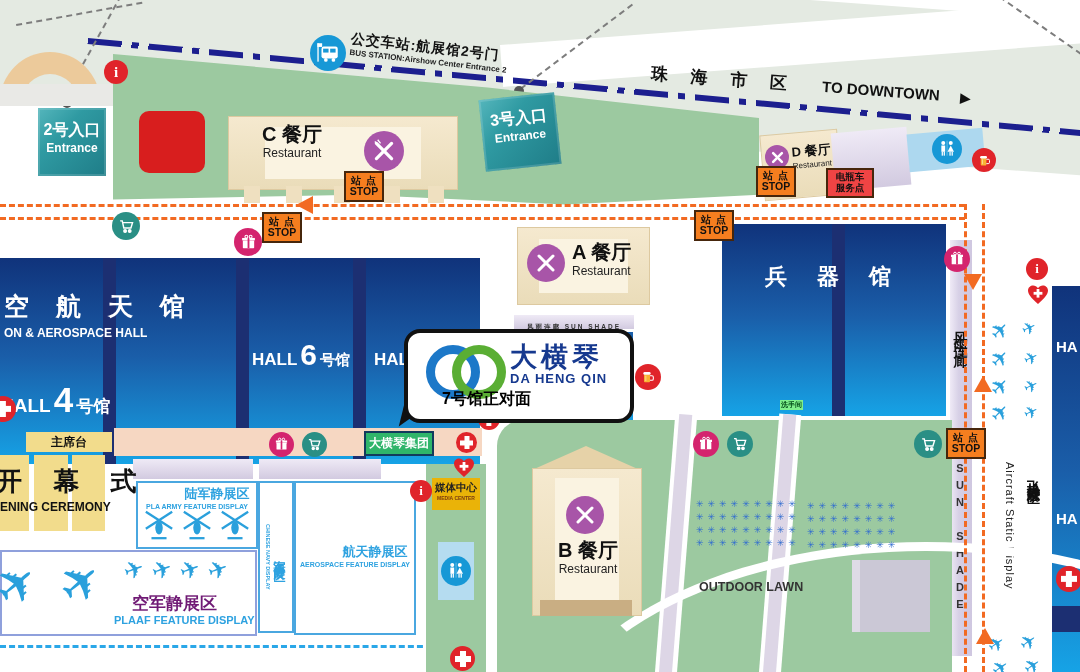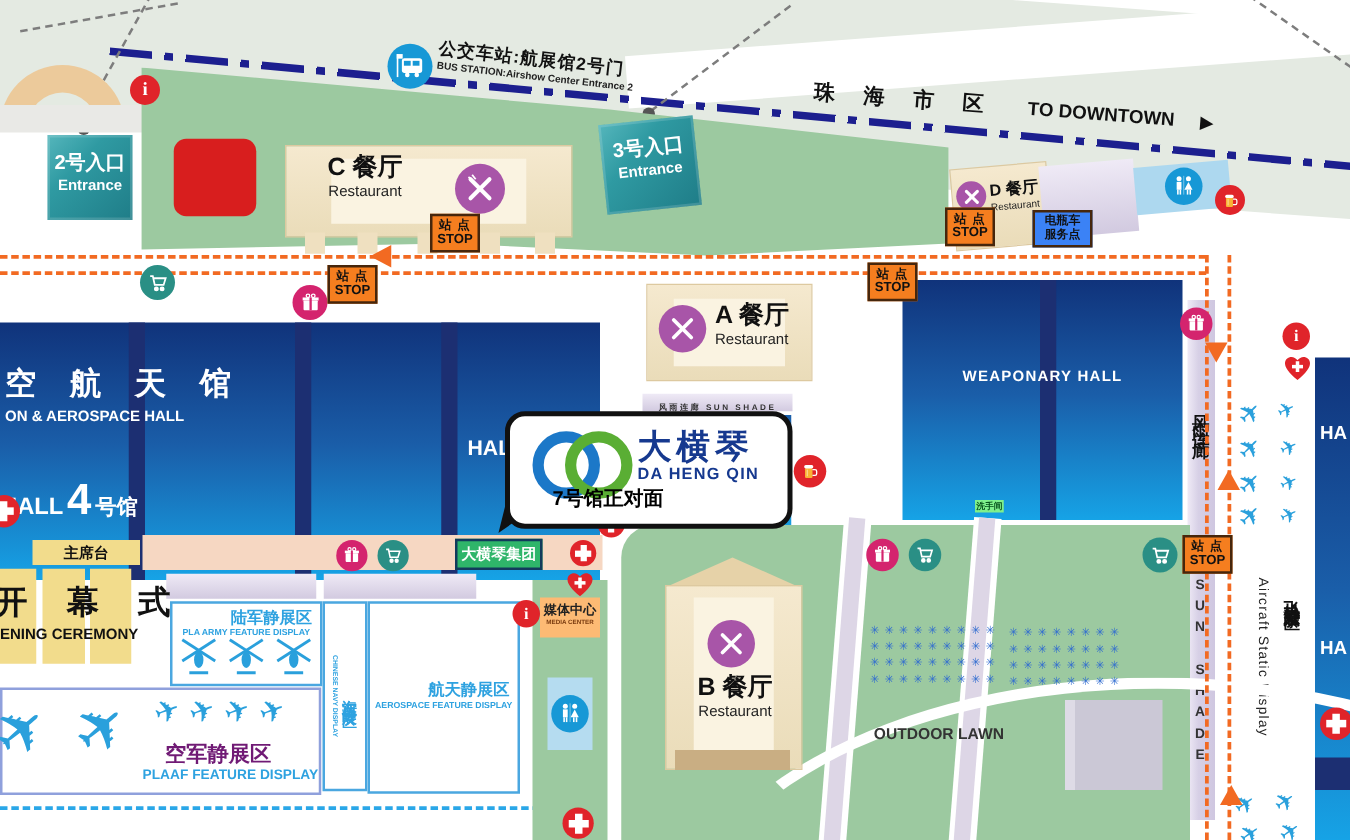--- a/index.html
+++ b/index.html
@@ -46,21 +46,21 @@
   .bluec{background:#1798d6;}
   .info-i{color:#fff;font-weight:bold;font-family:"Liberation Serif","DejaVu Serif",serif;font-size:15px;}
   .med{position:absolute;border-radius:50%;background:#e0242a;z-index:45;}
   .med::before,.med::after{content:"";position:absolute;background:#fff;}
   .med::before{left:50%;top:18%;width:24%;height:64%;transform:translateX(-50%);}
   .med::after{top:50%;left:18%;height:24%;width:64%;transform:translateY(-50%);}
   
   .stop{position:absolute;width:36px;background:#f57e1f;border:2px solid #46260c;color:#111;
         font-weight:bold;text-align:center;line-height:1.1;font-size:10px;padding:2px 0;z-index:50;letter-spacing:1px;}
   .stop .en{letter-spacing:0;display:block;font-size:10.5px;}
-  .ev{position:absolute;width:44px;background:#3b82f6;border:2px solid #46260c;color:#111;
+  .ev{position:absolute;width:44px;background:#ef4444;border:2px solid #46260c;color:#111;
       font-weight:bold;text-align:center;line-height:1.15;font-size:9.5px;padding:2px 0;z-index:50;}
   
   .odash-h{position:absolute;height:0;border-top:3px dashed #f26a22;z-index:30;}
   .odash-v{position:absolute;width:0;border-left:3px dashed #f26a22;z-index:30;}
   .arrow-left{position:absolute;width:0;height:0;border-right:17px solid #f26a22;
               border-top:9px solid transparent;border-bottom:9px solid transparent;z-index:31;}
   .arrow-down{position:absolute;width:0;height:0;border-top:16px solid #f26a22;
               border-left:9px solid transparent;border-right:9px solid transparent;z-index:31;}
   .arrow-up{position:absolute;width:0;height:0;border-bottom:16px solid #f26a22;
             border-left:9px solid transparent;border-right:9px solid transparent;z-index:31;}
@@ -226,20 +226,23 @@
 
   <div class="hallblue" style="left:0;top:224px;width:480px;height:206px;margin-top:34px;">
     <div class="divider" style="left:103px;"></div>
     <div class="divider" style="left:236px;"></div>
     <div class="divider" style="left:353px;"></div>
     <div class="hallhead" style="left:4px;top:32px;font-size:25px;letter-spacing:10px;">空 航 天 馆</div>
     <div class="hallhead" style="left:4px;top:68px;font-size:12px;">ON &amp; AEROSPACE HALL</div>
     <div class="hall-label big" style="left:0;width:103px;top:122px;">
       <span class="hw">HALL</span><span class="hn">4</span><span class="hs">号馆</span>
     </div>
+    <div class="hall-label" style="left:249px;width:104px;top:80px;">
+      <span class="hw">HALL</span><span class="hn">6</span><span class="hs">号馆</span>
+    </div>
     <div class="hall-label" style="left:366px;width:114px;top:80px;">
       <span class="hw">HALL</span><span class="hn">7</span><span class="hs">号馆</span>
     </div>
   </div>
 
   <div class="hallblue" style="left:515px;top:332px;width:118px;height:98px;background:linear-gradient(180deg,#1a5ea9,#16a3e6);"></div>
 
   <div class="bldg" style="left:517px;top:227px;width:131px;height:76px;">
       <div class="inner"></div>
     </div>
@@ -255,21 +258,21 @@
     <span class="zh">A 餐厅</span>
     <span class="en">Restaurant</span>
   </div>
 
   <div class="pstrip-h" style="left:514px;top:315px;width:120px;height:14px;text-align:center;">
     <span style="font-size:6.5px;font-weight:bold;color:#333;letter-spacing:2px;line-height:14px;">风雨连廊  SUN SHADE</span>
   </div>
 
   <div class="hallblue" style="left:722px;top:224px;width:224px;height:192px;">
     <div class="divider" style="left:110px;"></div>
-    <div class="hallhead" style="left:0;width:224px;top:70px;font-size:12px;text-align:center;letter-spacing:1px;">WEAPONARY HALL</div>
+    <div class="hallhead" style="left:0;width:224px;top:38px;font-size:22px;letter-spacing:12px;text-align:center;">兵 器 馆</div>
   </div>
   <div class="smallgreen" style="left:780px;top:400px;">洗手间</div>
 
   <div class="pstrip" style="left:950px;top:240px;width:22px;height:416px;"></div>
   <div class="abs vtext-zh" style="left:952px;top:320px;font-size:14px;font-weight:bold;color:#111;letter-spacing:7px;">风雨连廊</div>
   <div class="abs vtext-zh" style="left:954px;top:462px;font-size:11px;color:#333;letter-spacing:5px;font-weight:bold;">SUN SHADE</div>
 
   <span class="plane" style="left:991px;top:320px;font-size:22px;transform:rotate(-45deg);">✈</span>
   <span class="plane" style="left:1022px;top:320px;font-size:17px;transform:rotate(-25deg);">✈</span>
   <span class="plane" style="left:991px;top:348px;font-size:22px;transform:rotate(-45deg);">✈</span>
@@ -418,21 +421,21 @@
     <span class="plane" style="left:150px;top:6px;font-size:24px;transform:rotate(-20deg);">✈</span>
     <span class="plane" style="left:178px;top:6px;font-size:24px;transform:rotate(-20deg);">✈</span>
     <span class="plane" style="left:206px;top:6px;font-size:24px;transform:rotate(-20deg);">✈</span>
     <div class="abs nowrap" style="left:130px;top:40px;font-size:17px;font-weight:bold;color:#701a75;">空军静展区</div>
     <div class="abs nowrap" style="left:112px;top:62px;font-size:11px;font-weight:bold;color:#2ea2e0;">PLAAF FEATURE DISPLAY</div>
   </div>
   <div class="abs" style="left:0;top:645px;width:432px;border-top:3px dashed #2aa7e8;"></div>
   <div class="med" style="left:450px;top:646px;width:25px;height:25px;"></div>
 
   <div class="abs greenpatch" style="left:426px;top:464px;width:60px;height:208px;"></div>
-  <div class="abs" style="left:432px;top:478px;width:48px;height:32px;background:#fdba74;text-align:center;">
+  <div class="abs" style="left:432px;top:478px;width:48px;height:32px;background:#eab308;text-align:center;">
     <span style="display:block;font-size:10.5px;font-weight:bold;color:#222;margin-top:3px;">媒体中心</span>
     <span style="display:block;font-size:5px;font-weight:bold;color:#7a3b10;">MEDIA CENTER</span>
   </div>
   <div class="cicon redc" style="left:410px;top:480px;width:22px;height:22px;">
       <span class="info-i" style="font-size:13px;">i</span>
     </div>
   <div class="abs" style="left:438px;top:542px;width:36px;height:58px;background:#b5dcf0;"></div>
   <div class="cicon" style="left:441px;top:556px;width:30px;height:30px;background:#1798d6;">
     <svg width="20" height="20" viewBox="0 0 24 24">
       <circle cx="7.5" cy="4.8" r="2.4" fill="#fff"></circle>

